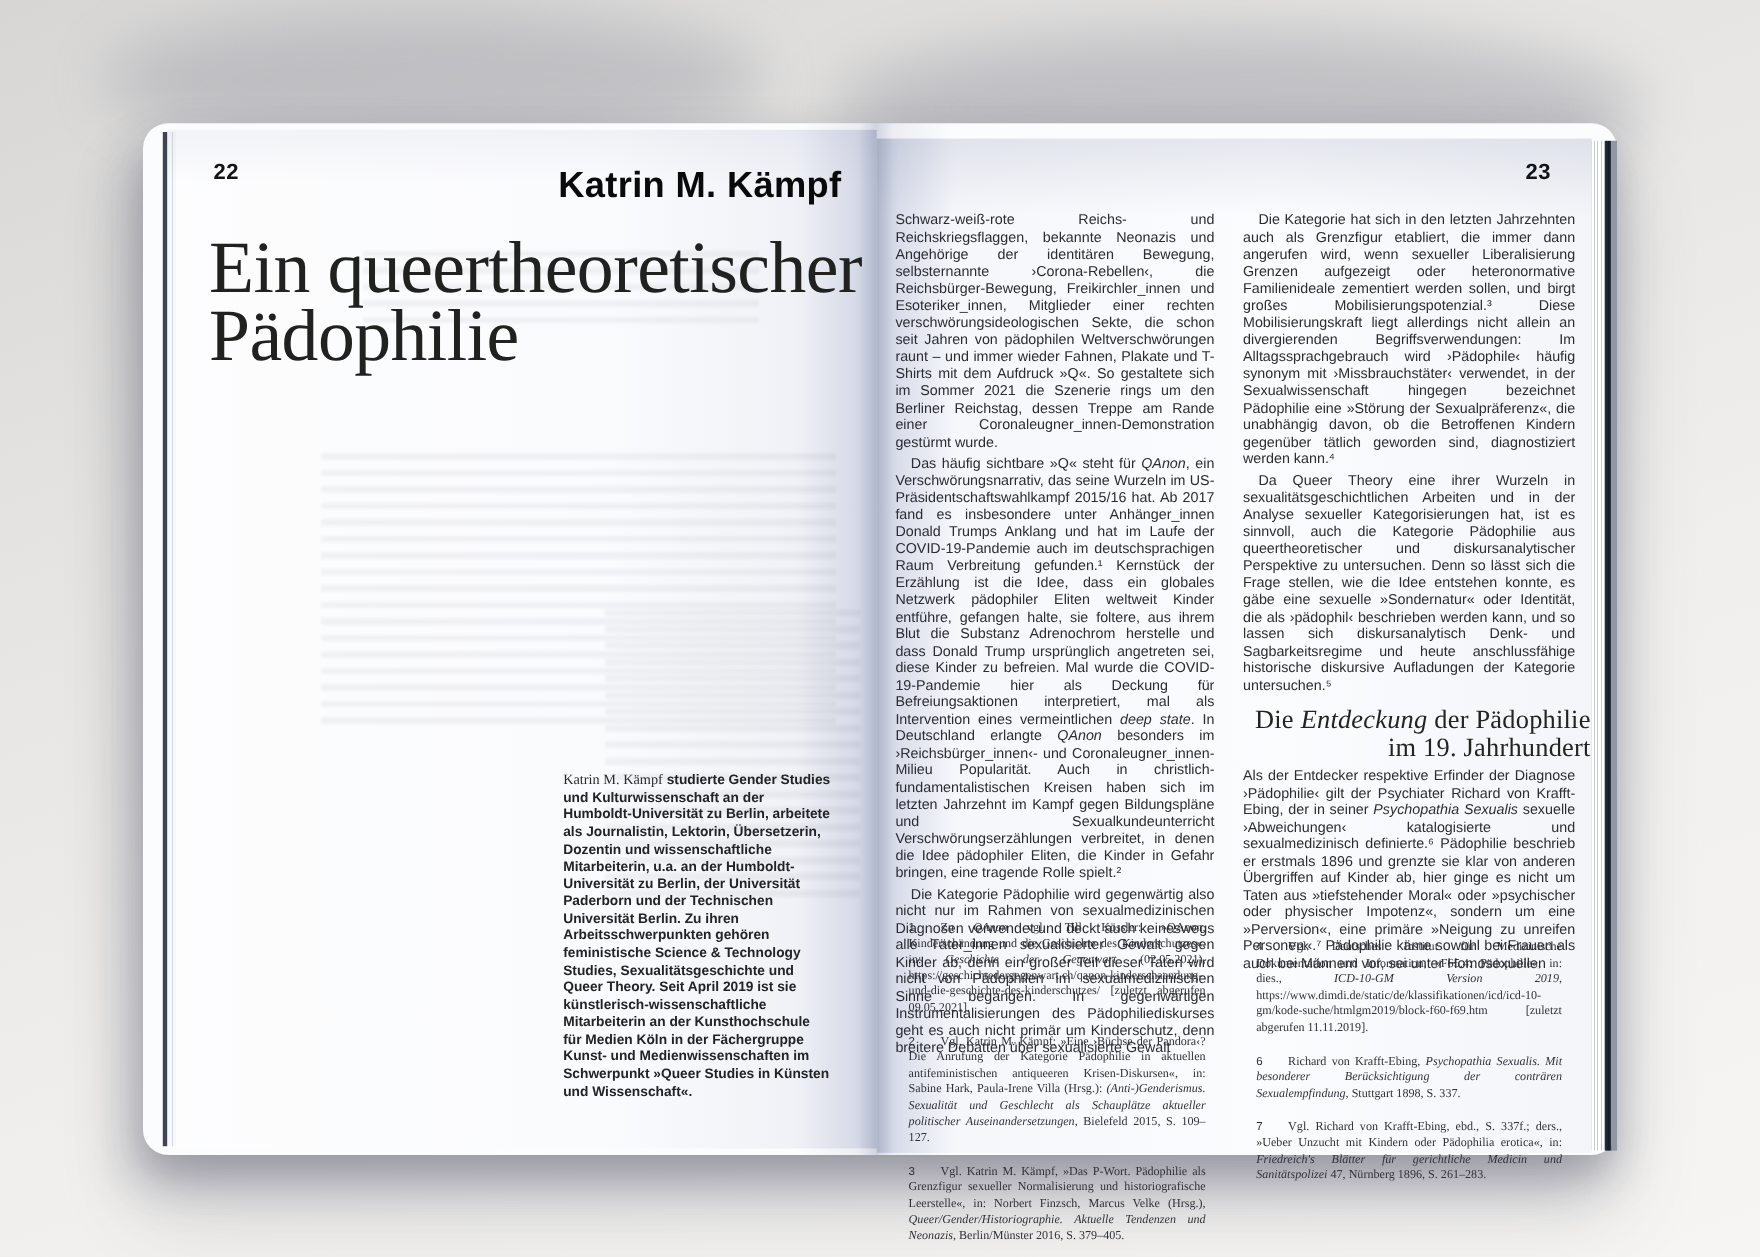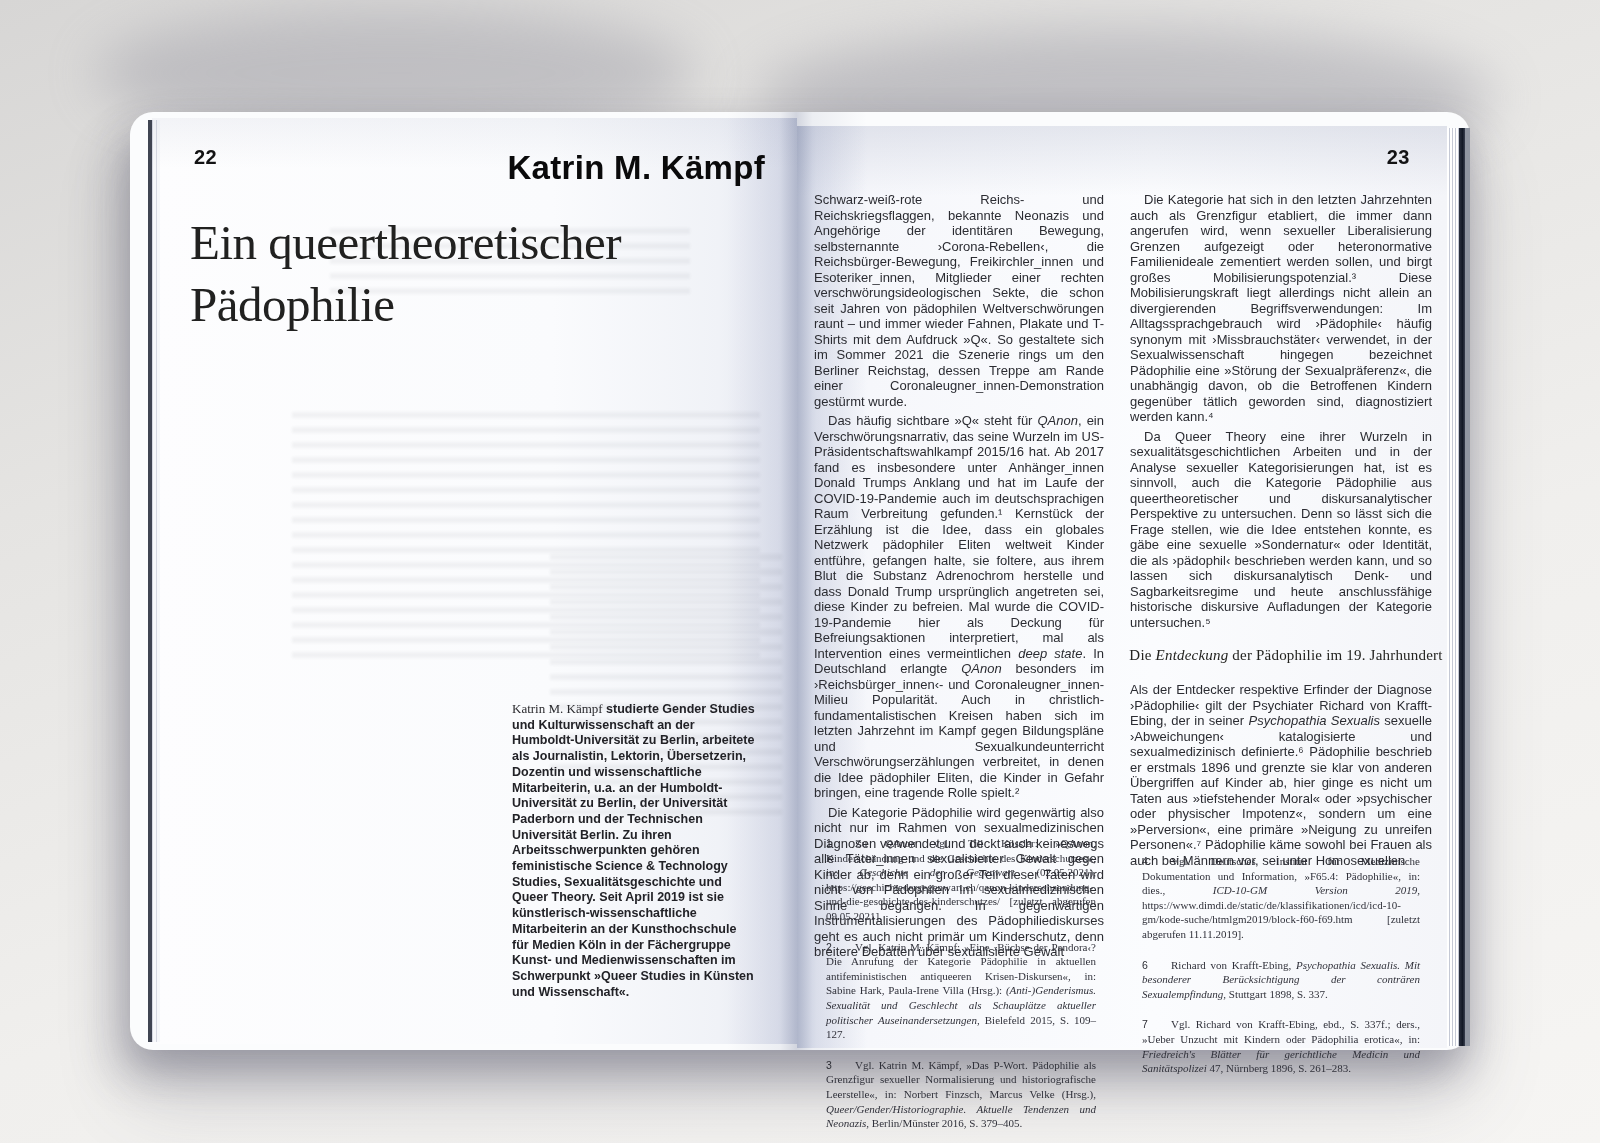--- a/index.html
+++ b/index.html
@@ -56,38 +56,38 @@
   .ghost.g3 { left:420px; top:442px; width:232px; height:268px; }
 
   .page-num { position:absolute; font:700 20px/1 "Liberation Sans", sans-serif; color:#131314; letter-spacing:.5px; }
   .page-num.left { left:64px; top:35px; }
   .page-num.right { left:960px; top:35px; width:320px; text-align:right; }
 
   .author { position:absolute; left:330px; top:37px; width:305px; text-align:right;
     font:700 33px/1.15 "Liberation Sans", sans-serif; color:#0a0a0b; letter-spacing:.3px; }
 
   .title { position:absolute; left:60px; top:100px; width:600px;
-    font-family:"Liberation Serif", serif; font-weight:400; font-size:49px; line-height:62px;
+    font-family:"Liberation Serif", serif; font-weight:400; font-size:67px; line-height:62px;
     color:#212120; letter-spacing:-.5px; }
   .title .tline { white-space:nowrap; }
 
   .bio { position:absolute; left:382px; top:589px; width:243px;
     font:700 12.5px/15.7px "Liberation Sans", sans-serif; color:#222227; text-align:left; }
   .bio .bio-name { font:400 13px/15.7px "Liberation Serif", serif; color:#2a2a2e; }
 
   .body-col { position:absolute; text-align:justify; hyphens:auto;
     font:400 13px/15.5px "Liberation Sans", sans-serif; color:#2b2c32; }
   .col-1 { left:680px; top:76px; width:298px; }
   .col-2 { left:996px; top:76px; width:310px; }
   .body-col p { margin:4px; }
   .body-col p.indent { text-indent:14px; }
 
-  .section-heading { width:320px; margin:13px 0 14px;
-    font-family:"Liberation Serif", serif; font-weight:400; font-size:15px; line-height:25px;
-    color:#232320; letter-spacing:.2px; text-align:center; }
+  .section-heading { width:320px; margin:13px 0 4px;
+    font-family:"Liberation Serif", serif; font-weight:400; font-size:24px; line-height:25px;
+    color:#232320; letter-spacing:.2px; text-align:right; }
 
   .footnotes { position:absolute; text-align:justify; hyphens:auto;
     font:400 11px/14.6px "Liberation Serif", serif; color:#30313a; }
   .fn-col-1 { left:680px; top:708px; width:302px; }
   .fn-col-2 { left:996px; top:726px; width:310px; }
   .footnote { margin:16px; }
   .fn-num { display:inline-block; min-width:29px; font:400 10.5px/1 "Liberation Sans", sans-serif; color:#2c2d34; }
 </style>
 </head>
 <body>

